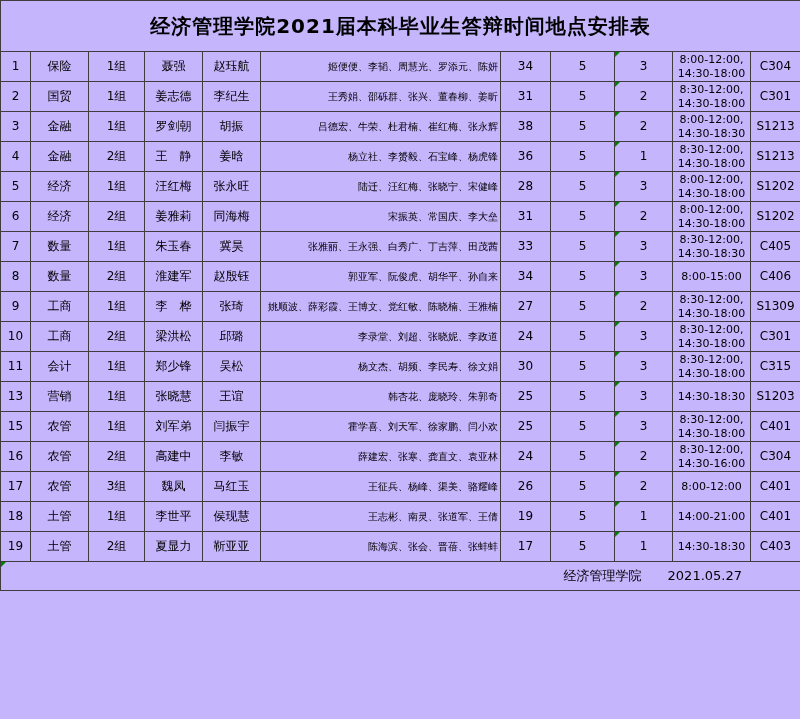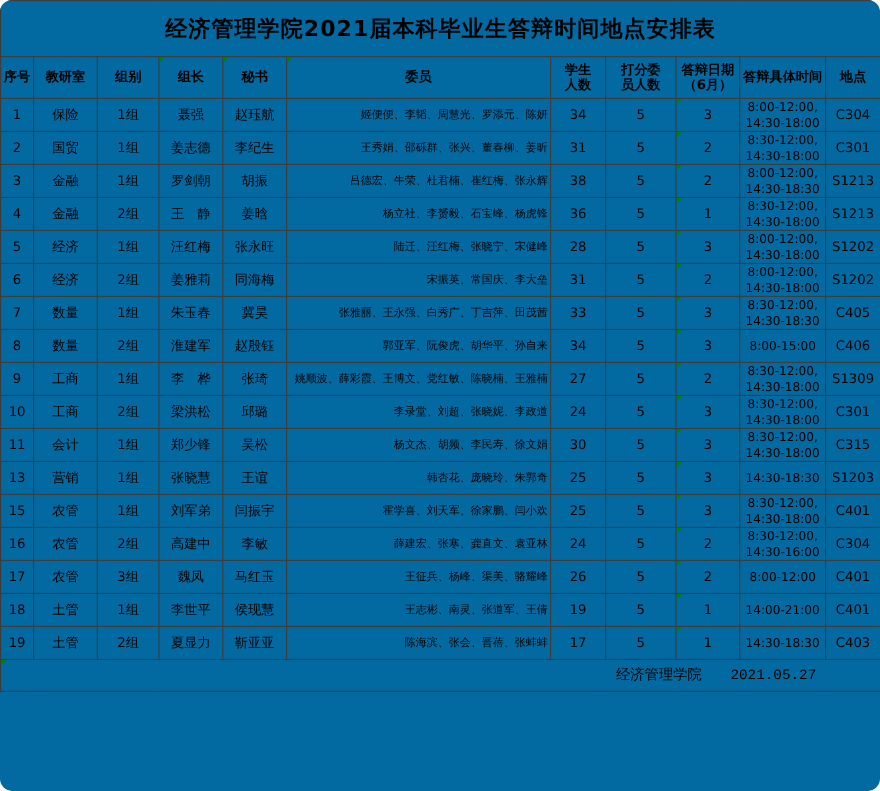--- a/index.html
+++ b/index.html
@@ -1,18 +1,18 @@
 <!DOCTYPE html>
 <html style="--flag: #008000;"><head>
 <meta charset="utf-8">
 <style>
   * { box-sizing: border-box; }
   html,body { margin:0; padding:0; background:#fff; }
   body { font-family:"DejaVu Sans","Liberation Sans",sans-serif; color:#000; }
-  .sheet { width:800px; height:719px; background:#0369a1; overflow:hidden;border-radius:11px; }
+  .sheet { width:800px; height:719px; background:#c4b5fd; overflow:hidden; }
   table { width:800px; border-collapse:collapse; table-layout:fixed; }
   td, th {
     border:1px solid #3d3d3d;
     position:relative;
     overflow:hidden;
     text-align:center;
     vertical-align:middle;
     padding:0 2px;
     font-size:12px;
     line-height:1.2;
@@ -50,21 +50,20 @@
     top:0; left:0;
     width:0; height:0;
     border-top:5px solid var(--flag,#008000);
     border-right:5px solid transparent;
   }
   .footer-cell {
     height:29px;
     text-align:right;
     padding-right:58px;
     font-size:13px;
-    font-family:Liberation Mono, monospace;
   }
   .footer-gap { display:inline-block; width:26px; }
 </style>
 </head>
 <body>
 
 <div class="sheet">
   <table>
     <colgroup>
       <col style="width:30px">
@@ -76,36 +75,20 @@
       <col style="width:50px">
         <col style="width:64px">
         <col style="width:58px">
       <col style="width:78px">
         <col style="width:50px">
     </colgroup>
     <tbody id="tbody">
       <tr>
         <td colspan="11" class="title-cell">经济管理学院2021届本科毕业生答辩时间地点安排表</td>
       </tr>
-      <tr id="header-row">
-          <th>序号</th>
-          <th>教研室</th>
-          <th>组别</th>
-          <th class="flag">组长</th>
-          <th class="flag">秘书</th>
-          <th class="flag">委员</th>
-          <th>学生
-人数</th>
-          <th>打分委
-员人数</th>
-          <th>答辩日期
-（6月）</th>
-          <th>答辩具体时间</th>
-          <th>地点</th>
-        </tr>
       <tr class="data-row">
           <td class="cell-no">1</td>
           <td class="cell-office">保险</td>
           <td class="cell-group">1组</td>
           <td class="cell-leader">聂强</td>
           <td class="cell-secretary">赵珏航</td>
           <td class="cell-committee">姬便便、李韬、周慧光、罗添元、陈妍</td>
           <td class="cell-students">34</td>
           <td class="cell-scorers">5</td>
           <td class="cell-date flag">3</td>

